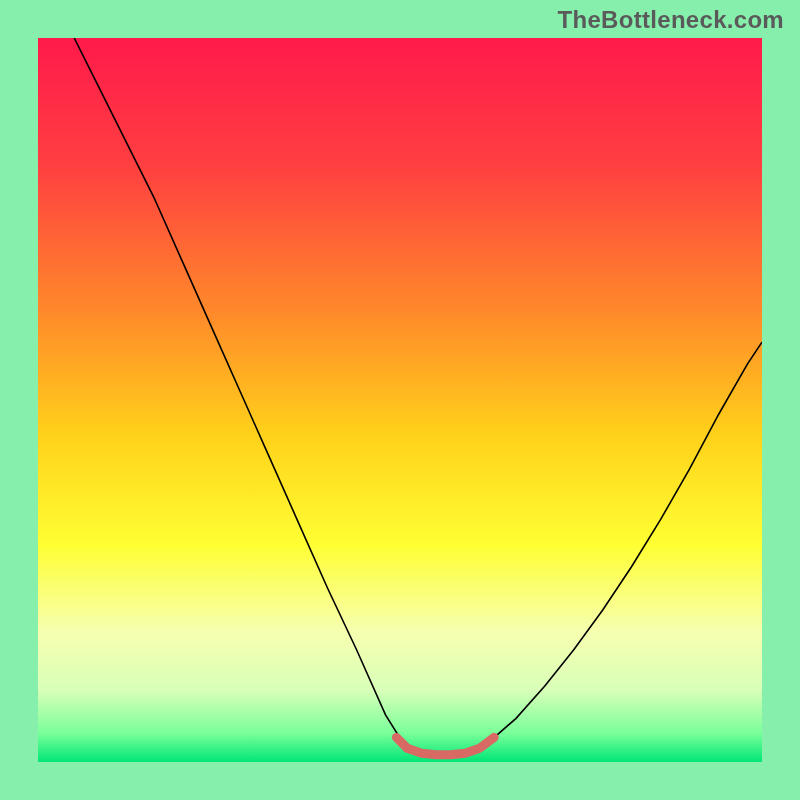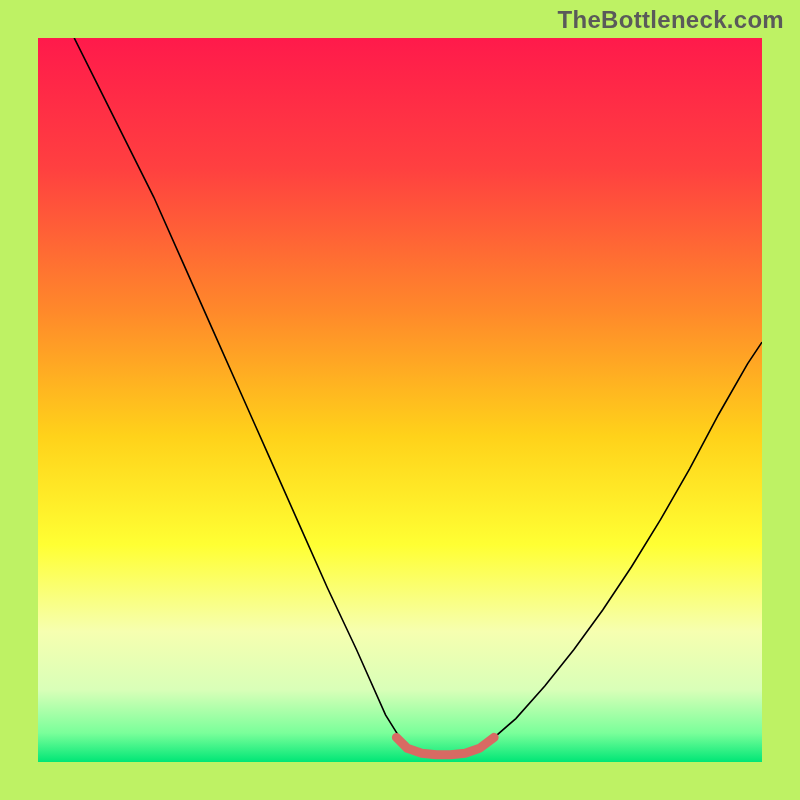--- a/index.html
+++ b/index.html
@@ -1,21 +1,21 @@
 <!DOCTYPE html>
 <html><head>
 <meta charset="utf-8">
 <style>
   * { margin: 0; padding: 0; box-sizing: border-box; }
   html, body { width: 800px; height: 800px; overflow: hidden; background: #000; }
   .frame {
     position: relative;
     width: 800px;
     height: 800px;
-    background: #bef264;
+    background: #86efac;
   }
   .plot-area {
     position: absolute;
     left: 38px;
     top: 38px;
     width: 724px;
     height: 724px;
     overflow: hidden;
   }
   .watermark {

